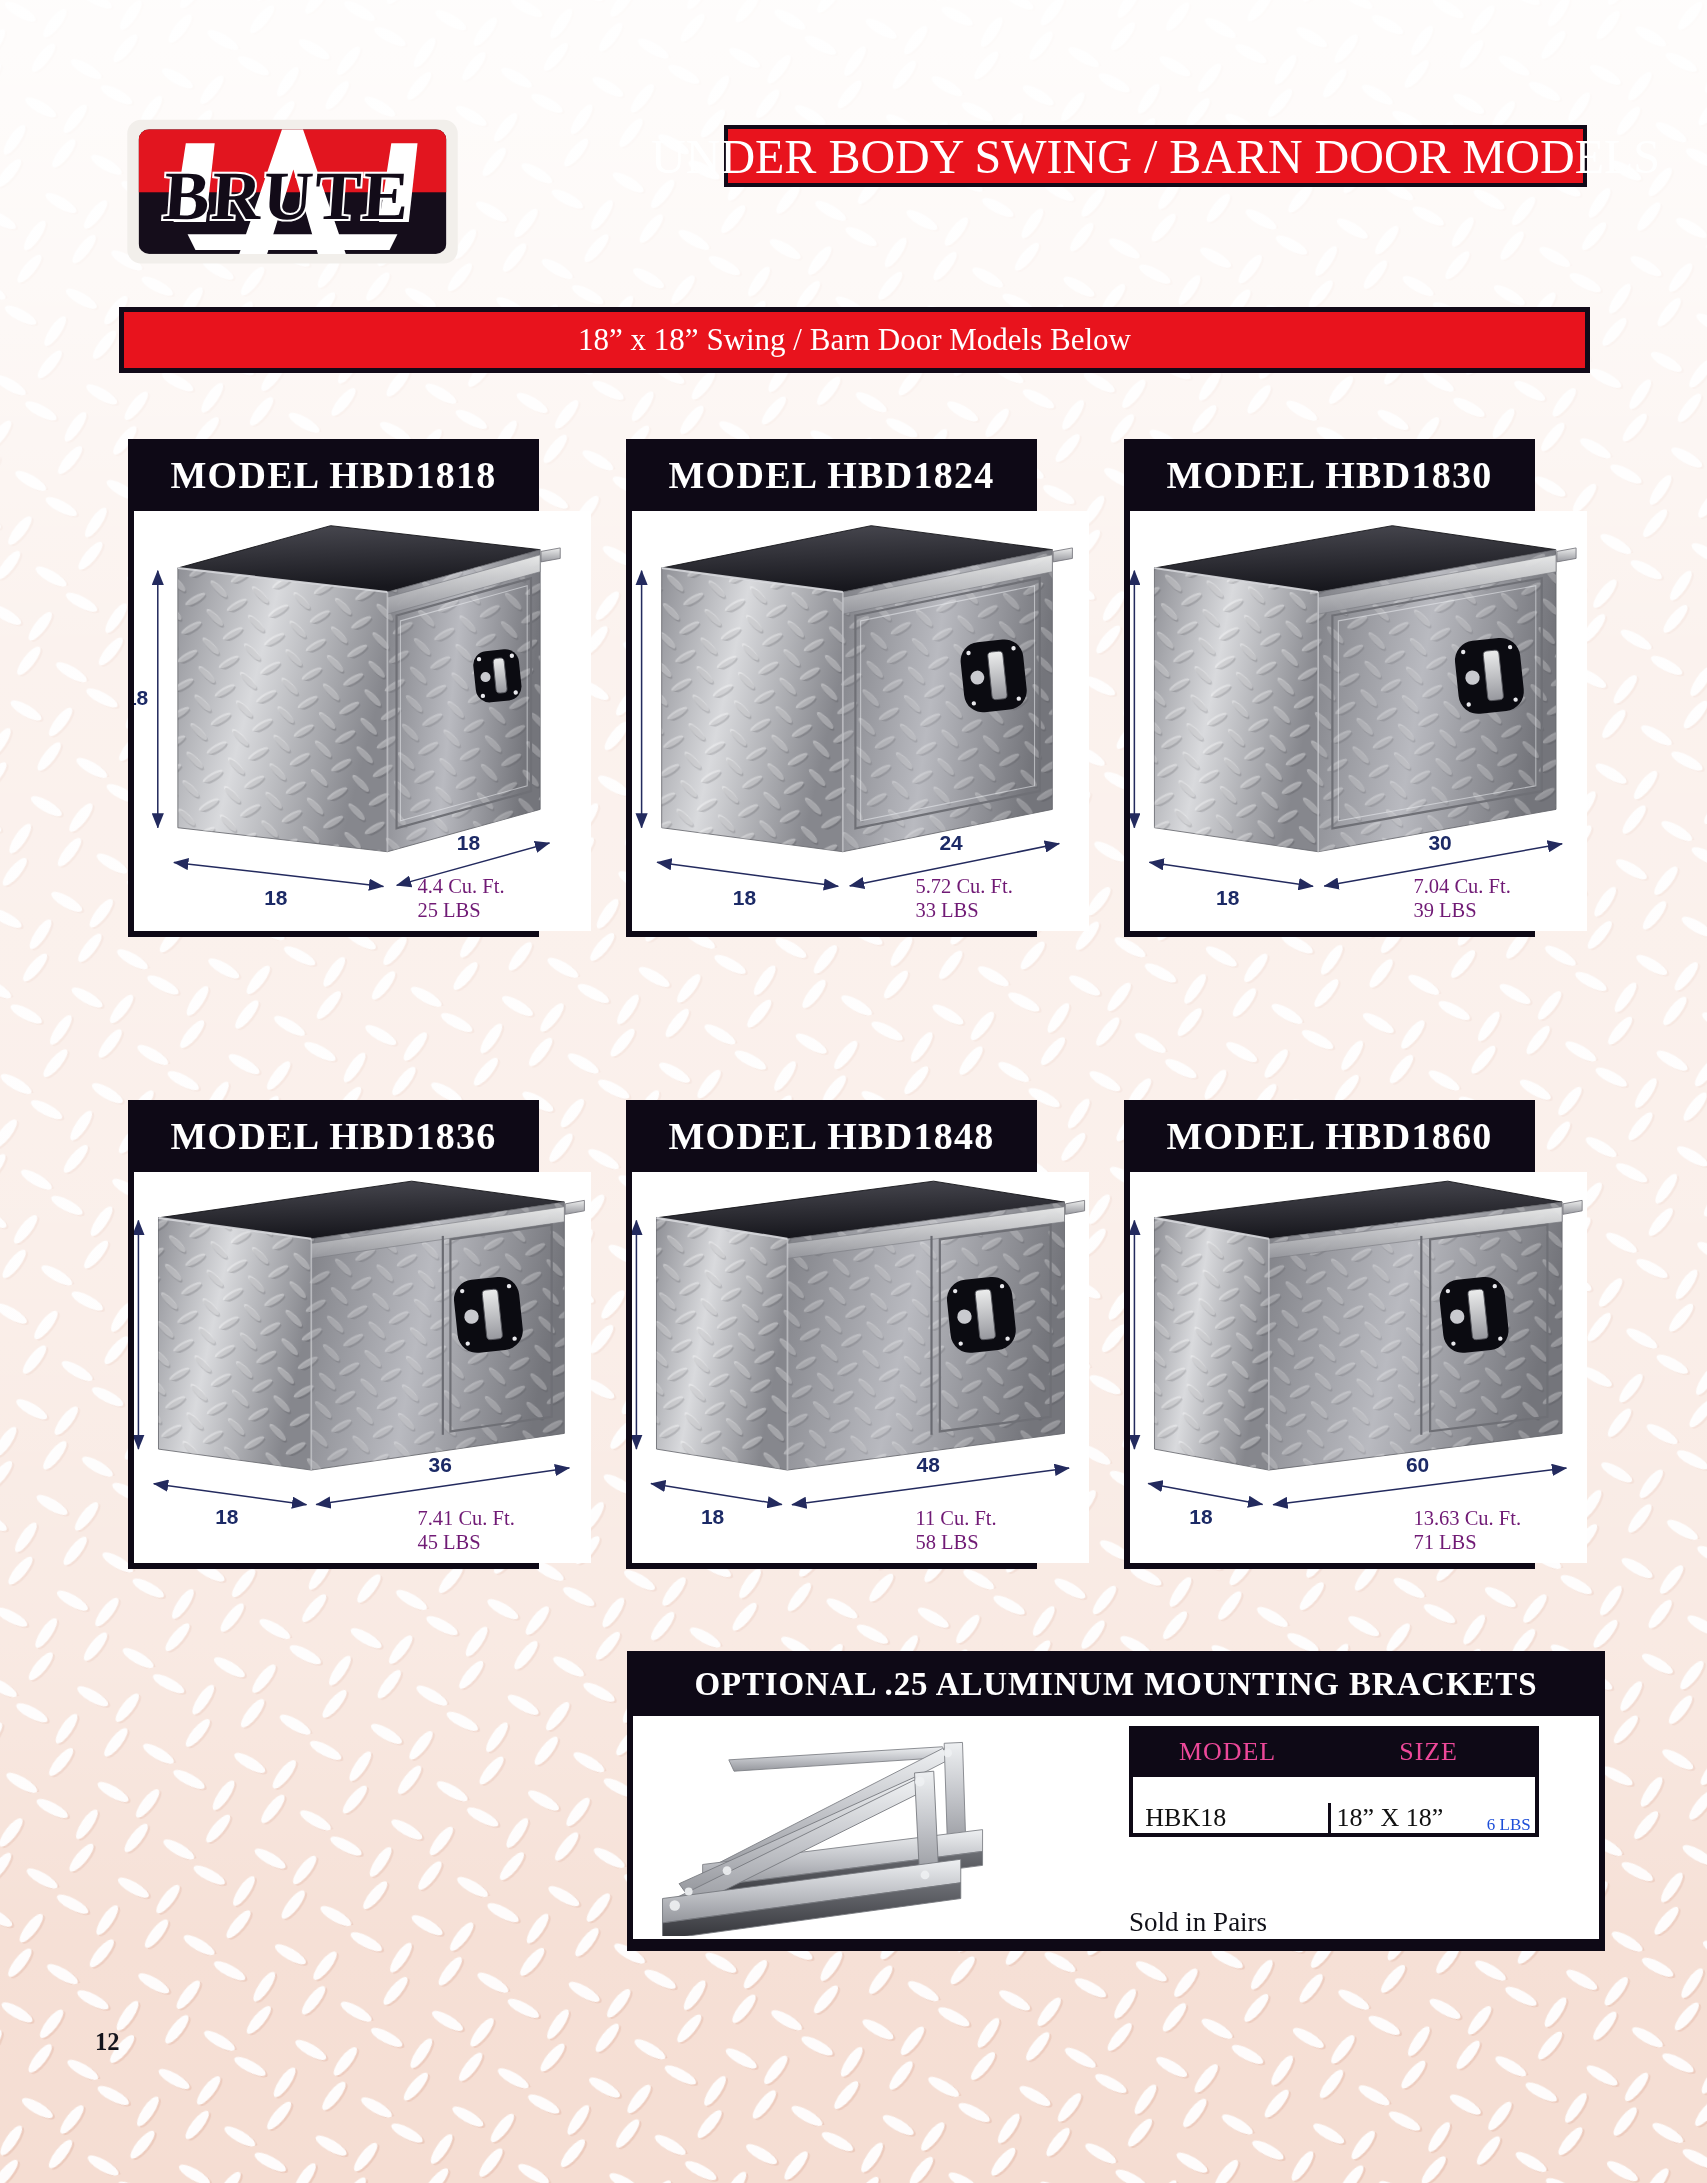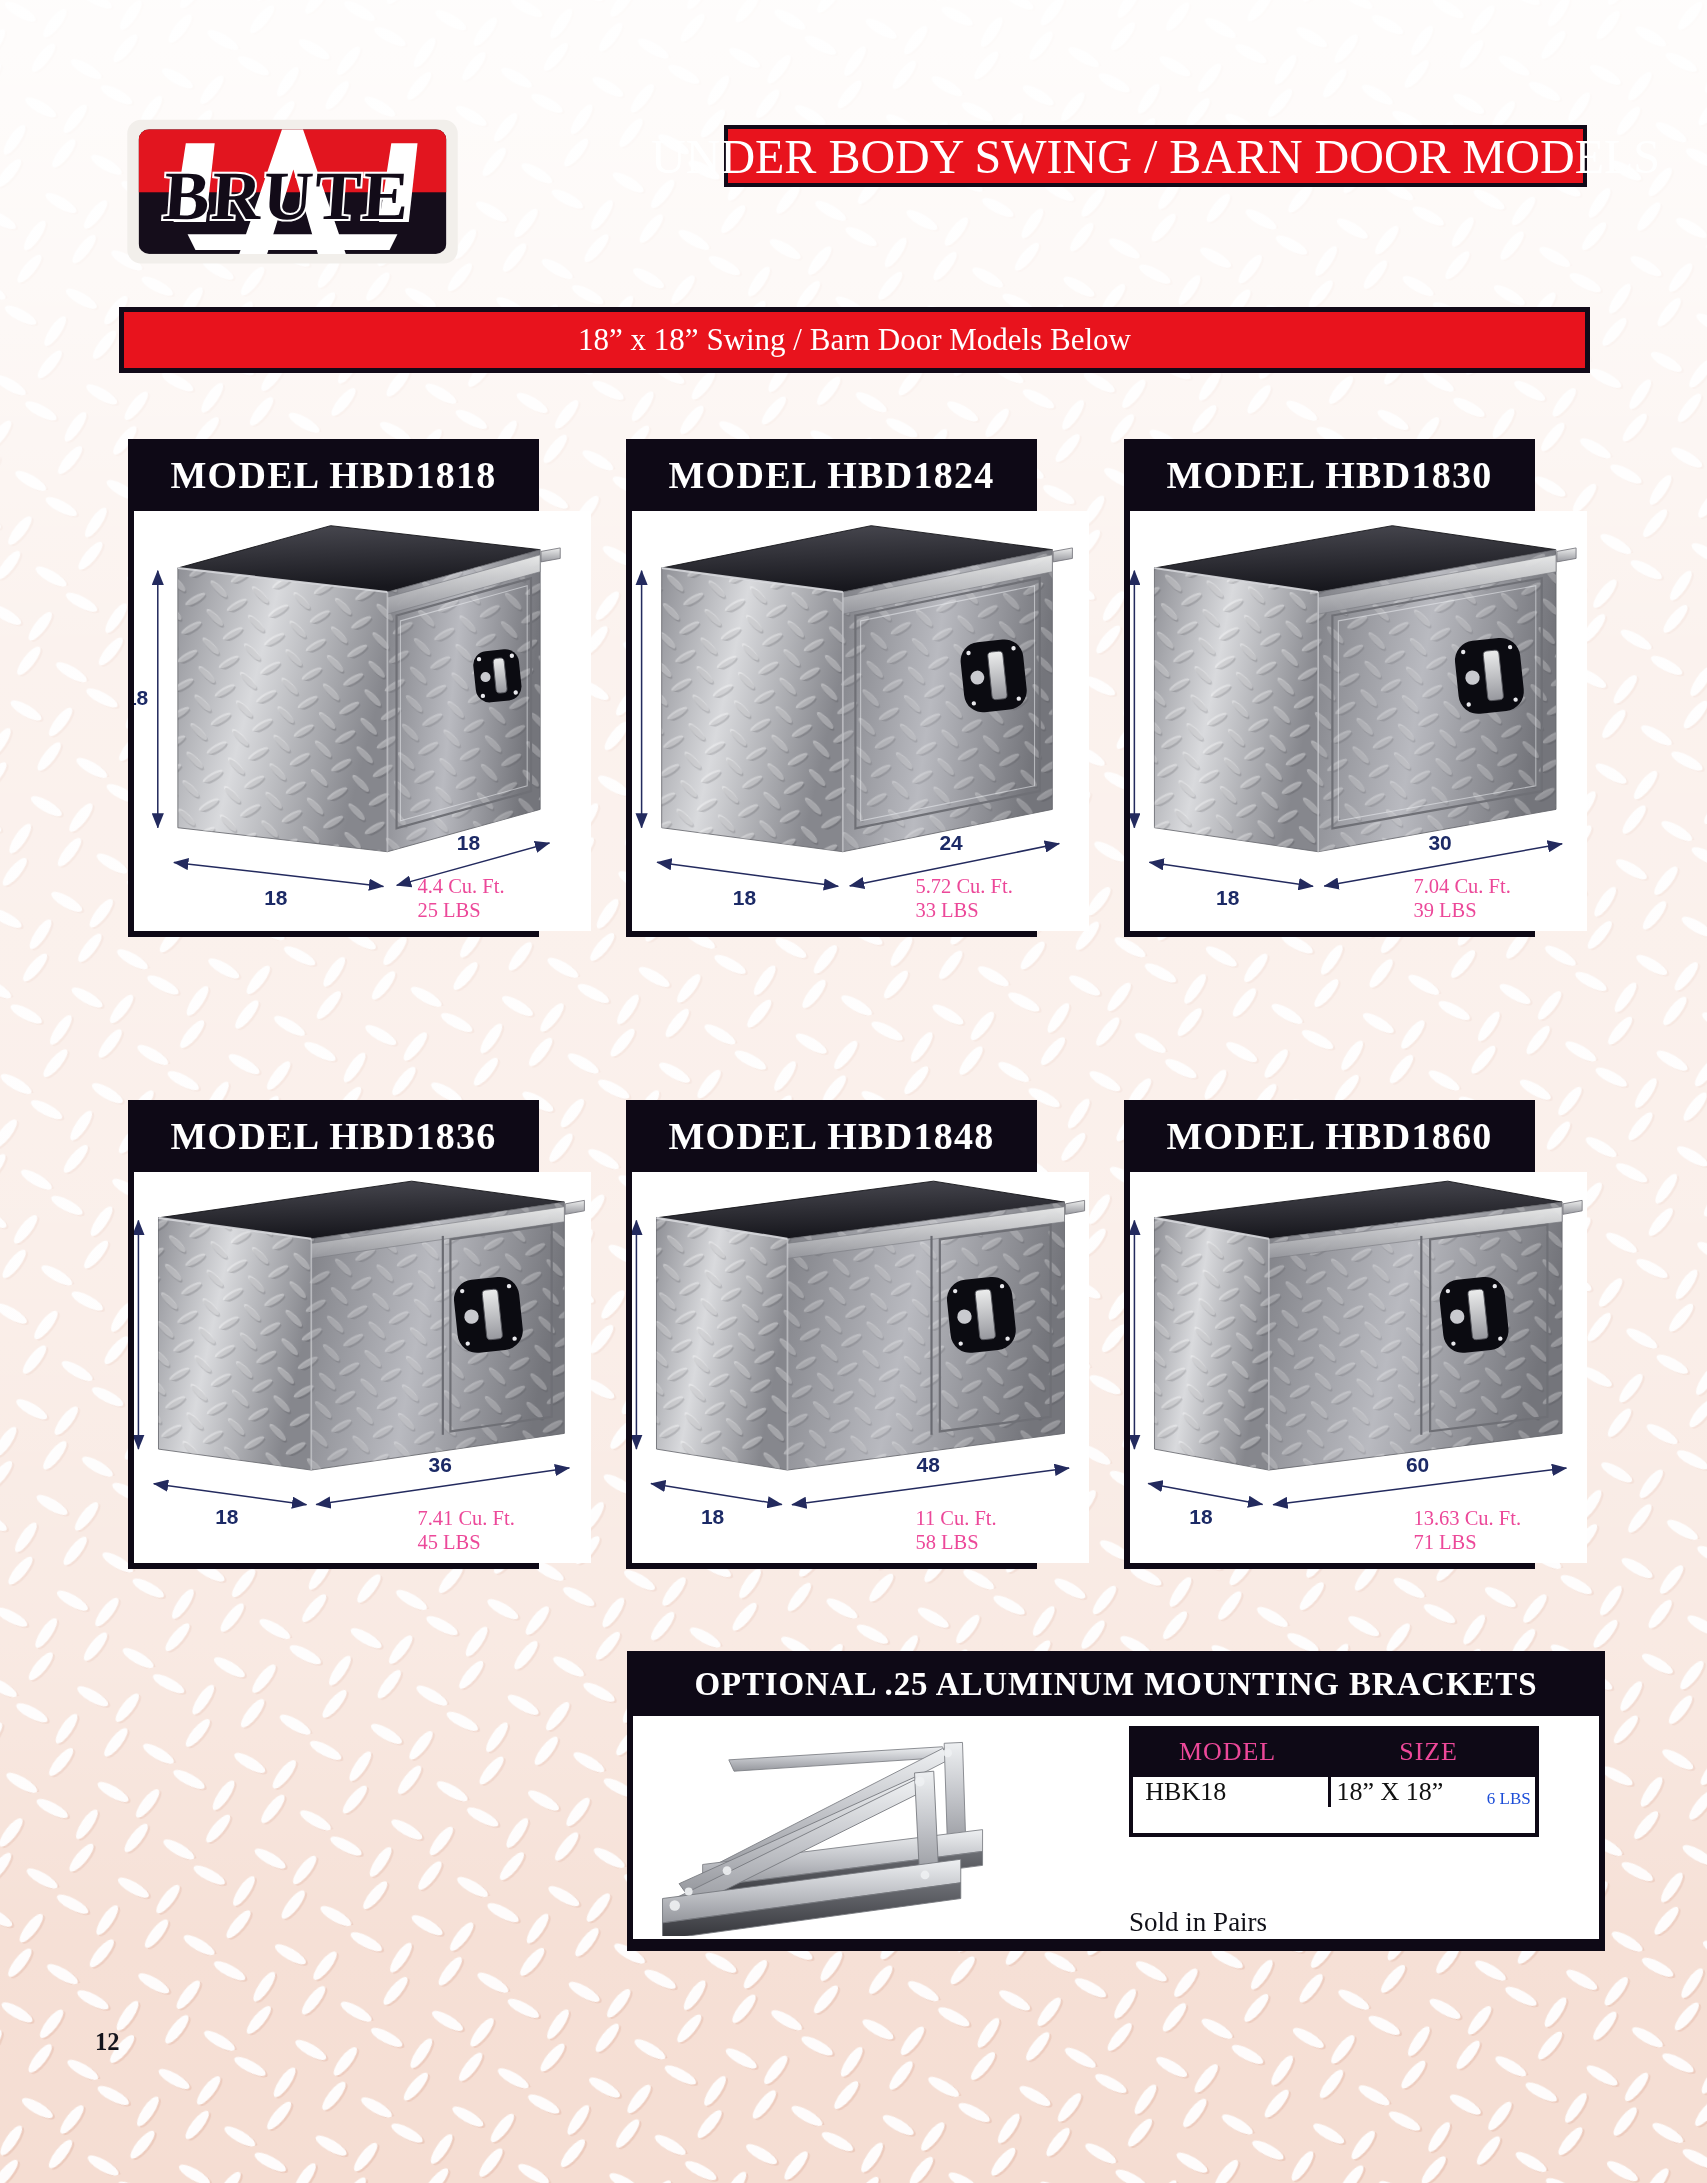--- a/index.html
+++ b/index.html
@@ -32,21 +32,21 @@
   .card .hd{
     height:72px;display:flex;align-items:center;justify-content:center;
     color:#ffffff;font-weight:700;font-size:38px;letter-spacing:1.3px;white-space:nowrap;
   }
   .card .bd{position:relative;background:#ffffff;width:457px;}
   .row1 .bd{height:420px;}
   .row2 .bd{height:391px;}
   .box-art{position:absolute;left:0;top:0;width:100%;height:100%;}
   .specs{
     position:absolute;left:62%;bottom:8.7px;font-size:20.5px;line-height:1.18;
-    color:#ec4899;white-space:nowrap;
+    color:#701a75;white-space:nowrap;
   }
 
   
   #brackets{
     position:absolute;z-index:2;left:627px;top:1651px;width:978px;height:300px;
     background:#0e0916;padding:0 6.1px 6.1px 6.1px;
   }
   #brackets .hd{
     height:65px;display:flex;align-items:center;justify-content:center;
     color:#ffffff;font-weight:700;font-size:34px;letter-spacing:0.9px;white-space:nowrap;
@@ -60,21 +60,21 @@
     border:4.4px solid #0e0916;background:#ffffff;
   }
   .bt-head{
     display:flex;background:#0e0916;color:#ec4899;height:44px;
     font-size:26px;align-items:center;text-align:center;letter-spacing:0.9px;
   }
   .bt-c1{width:47%;}
   .bt-c2{width:53%;}
   .bt-row{
     display:flex;height:59px;border-top:3.5px solid #0e0916;
-    font-size:26px;align-items:flex-start;background:#ffffff;color:#111111;gap:12px;
+    font-size:26px;align-items:flex-end;background:#ffffff;color:#111111;gap:12px;
   }
   .bt-row:first-of-type{border-top:none;}
   .bt-model{width:47%;display:flex;align-items:center;padding-left:12.2px;}
   .bt-size{
     width:53%;border-left:3.5px solid #0e0916;position:relative;
     display:flex;align-items:center;padding-left:5px;
   }
   .bt-wt{position:absolute;right:4.4px;bottom:-2.6px;font-size:17px;color:#1d4ed8;}
   #note{
     position:absolute;left:496px;top:191px;width:410px;

